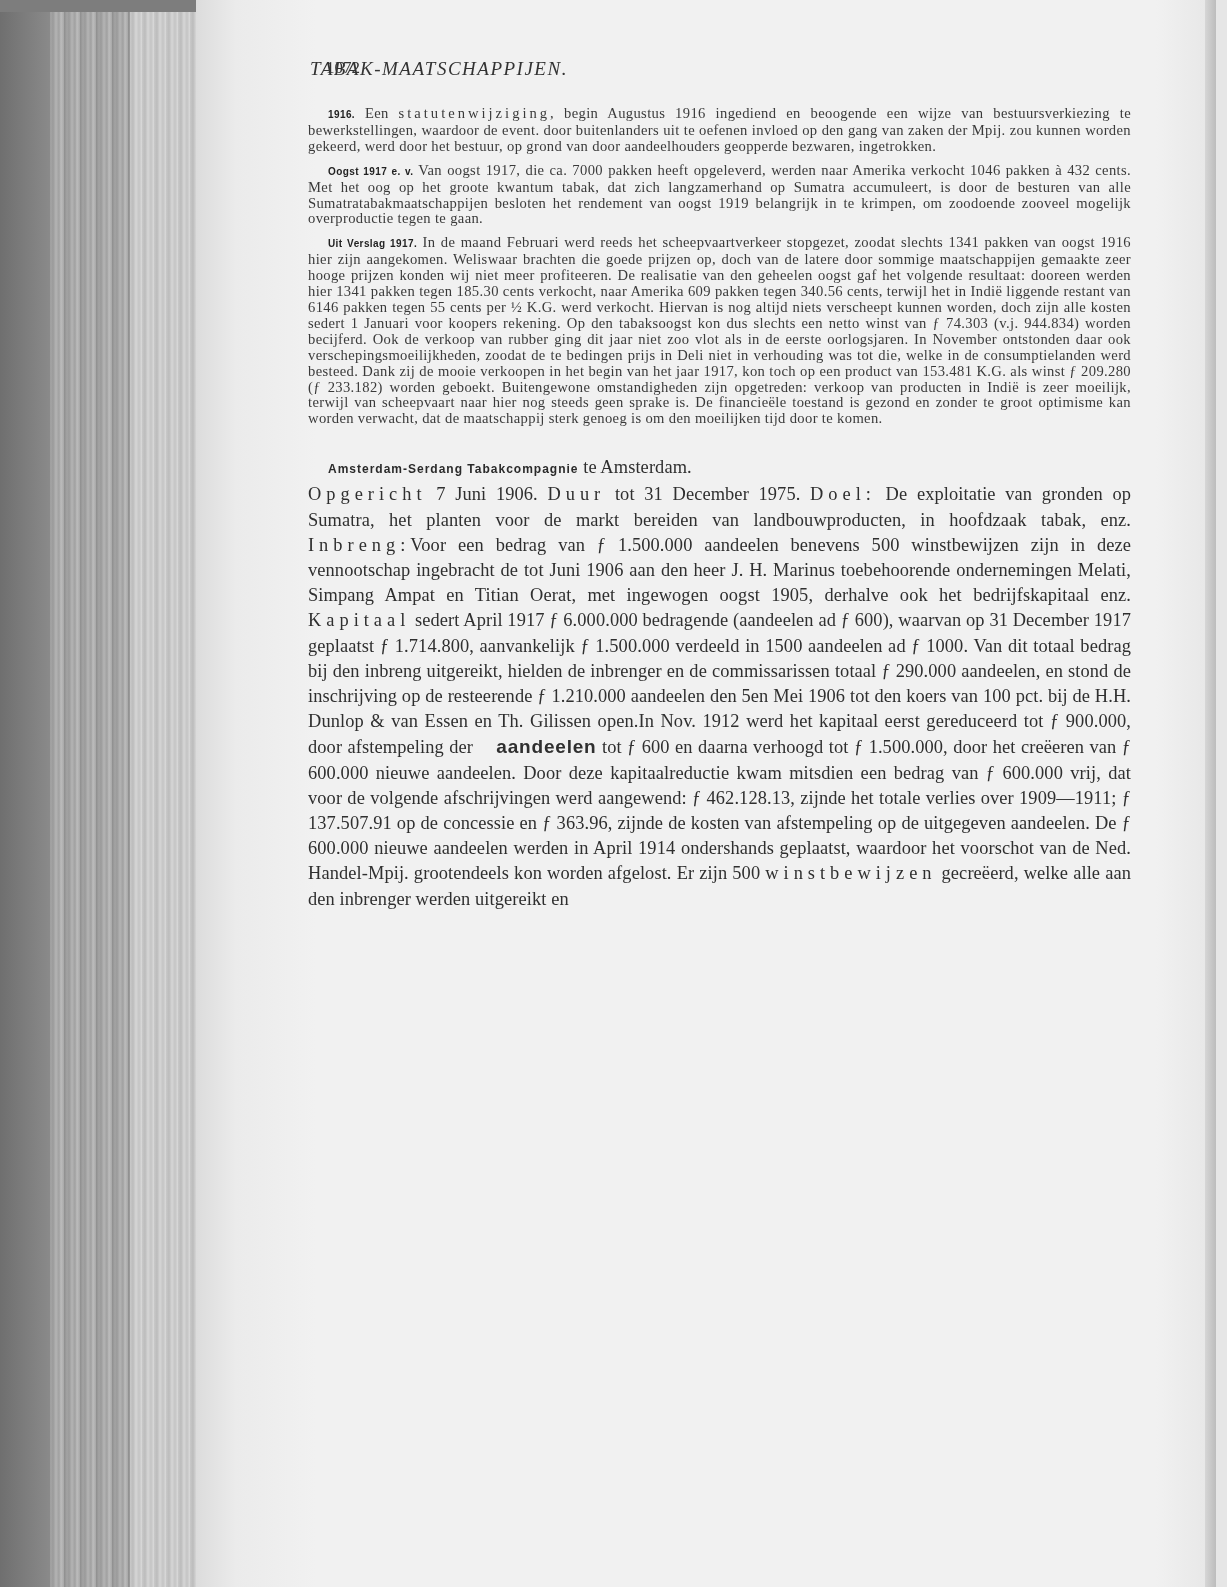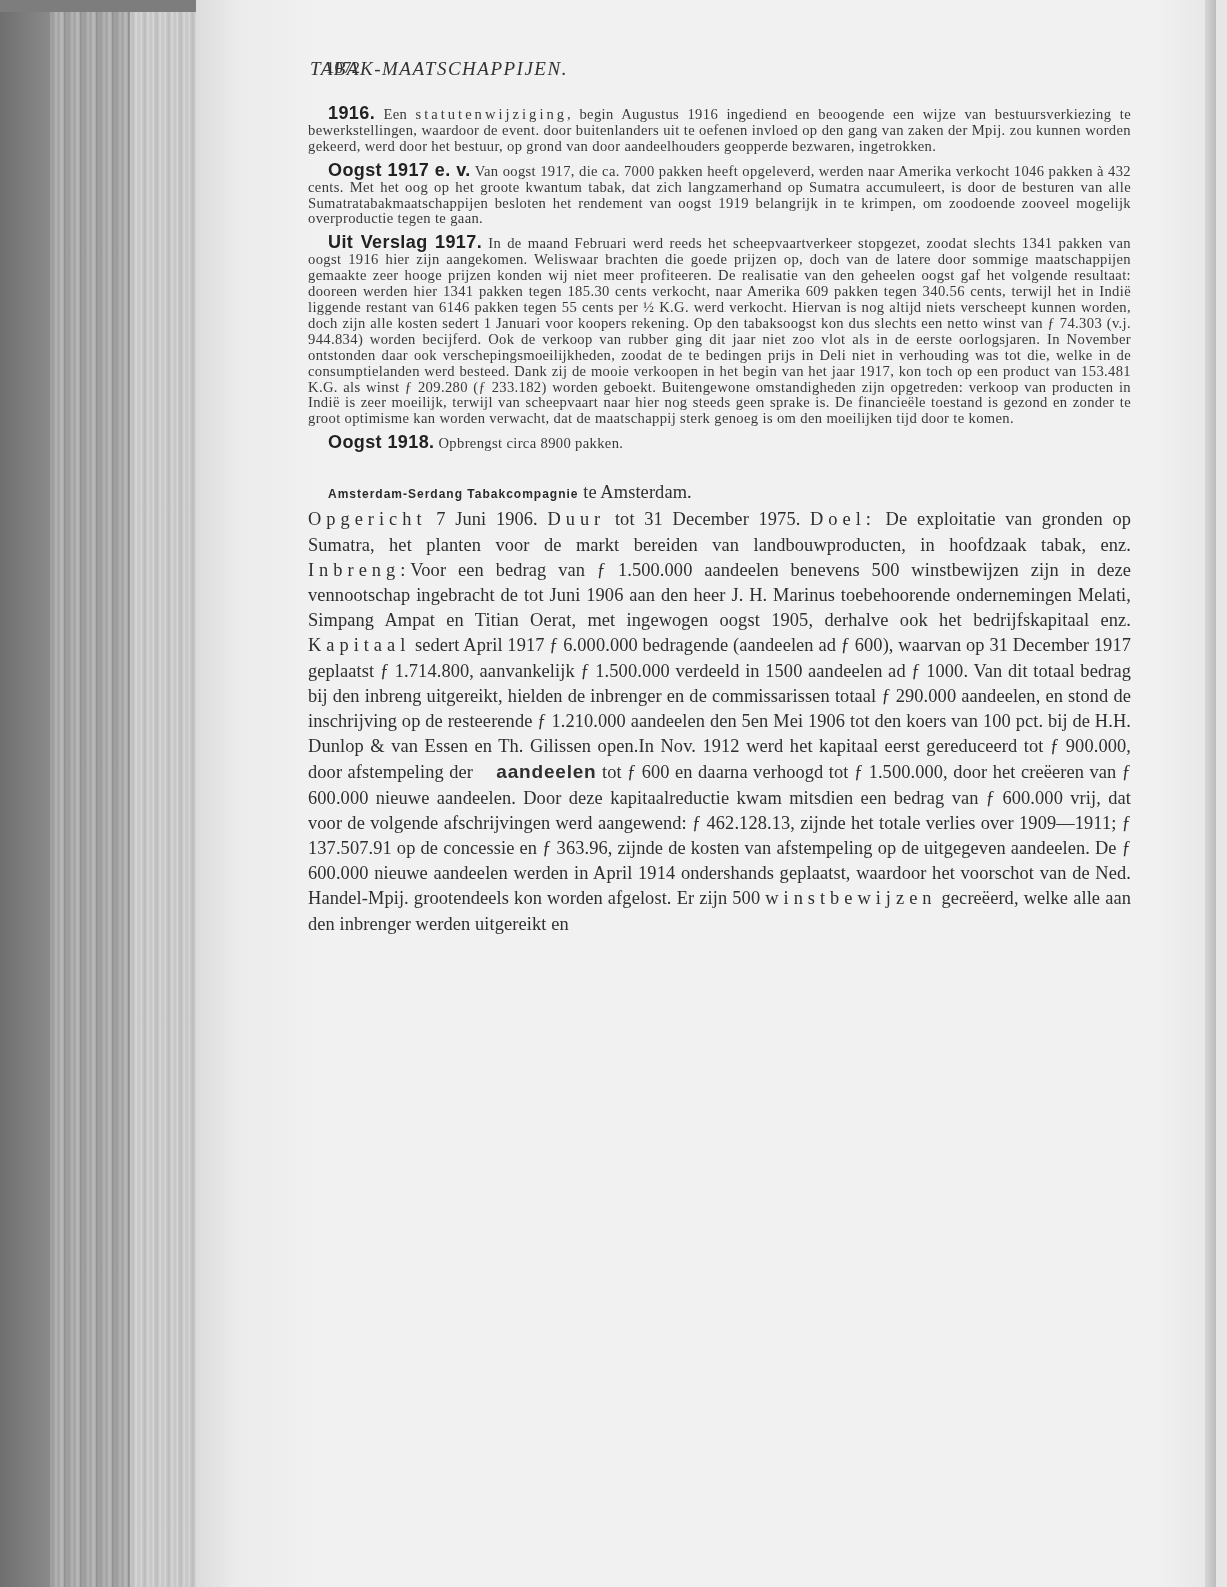--- a/index.html
+++ b/index.html
@@ -50,21 +50,21 @@
   .content {
     position: absolute; left: 308px; top: 106px; width: 823px;
   }
   .small p {
     margin: 0; font-size: 14.6px; line-height: 15.9px; text-align: justify;
     text-indent: 20px; color: #3a3a3a; letter-spacing: 0.35px;
   }
   .small p + p { margin-top: 8px; }
   .lead {
     font-family: "Liberation Sans", "DejaVu Sans", sans-serif; font-weight: bold;
-    font-size: 18px; color: #222; letter-spacing: 0.4px;
+    font-size: 10px; color: #222; letter-spacing: 0.4px;
   }
   .spaced { letter-spacing: 3px; }
   .large {
     margin-top: 28px;
   }
   .large p {
     margin: 0; font-size: 18.4px; line-height: 25.2px; text-align: justify;
     text-indent: 20px; color: #2f2f2f; letter-spacing: 0.1px;
   }
   .company-name {
@@ -95,19 +95,18 @@
 </div>
 
 <div class="content">
   <div class="small">
     <p><span class="lead">1916.</span><span> Een </span><span class="spaced">statutenwijziging</span><span>, begin Augustus 1916 ingediend en beoogende een wijze van bestuursverkiezing te bewerkstellingen, waardoor de event. door buitenlanders uit te oefenen invloed op den gang van zaken der Mpij. zou kunnen worden gekeerd, werd door het bestuur, op grond van door aandeelhouders geopperde bezwaren, ingetrokken.</span></p>
 
     <p><span class="lead">Oogst 1917 e. v.</span><span> Van oogst 1917, die ca. 7000 pakken heeft opgeleverd, werden naar Amerika verkocht 1046 pakken à 432 cents. Met het oog op het groote kwantum tabak, dat zich langzamerhand op Sumatra accumuleert, is door de besturen van alle Sumatratabakmaatschappijen besloten het rendement van oogst 1919 belangrijk in te krimpen, om zoodoende zooveel mogelijk overproductie tegen te gaan.</span></p>
 
     <p><span class="lead">Uit Verslag 1917.</span><span> In de maand Februari werd reeds het scheepvaartverkeer stopgezet, zoodat slechts 1341 pakken van oogst 1916 hier zijn aangekomen. Weliswaar brachten die goede prijzen op, doch van de latere door sommige maatschappijen gemaakte zeer hooge prijzen konden wij niet meer profiteeren. De realisatie van den geheelen oogst gaf het volgende resultaat: dooreen werden hier 1341 pakken tegen 185.30 cents verkocht, naar Amerika 609 pakken tegen 340.56 cents, terwijl het in Indië liggende restant van 6146 pakken tegen 55 cents per ½ K.G. werd verkocht. Hiervan is nog altijd niets verscheept kunnen worden, doch zijn alle kosten sedert 1 Januari voor koopers rekening. Op den tabaksoogst kon dus slechts een netto winst van ƒ 74.303 (v.j. 944.834) worden becijferd. Ook de verkoop van rubber ging dit jaar niet zoo vlot als in de eerste oorlogsjaren. In November ontstonden daar ook verschepingsmoeilijkheden, zoodat de te bedingen prijs in Deli niet in verhouding was tot die, welke in de consumptielanden werd besteed. Dank zij de mooie verkoopen in het begin van het jaar 1917, kon toch op een product van 153.481 K.G. als winst ƒ 209.280 (ƒ 233.182) worden geboekt. Buitengewone omstandigheden zijn opgetreden: verkoop van producten in Indië is zeer moeilijk, terwijl van scheepvaart naar hier nog steeds geen sprake is. De financieële toestand is gezond en zonder te groot optimisme kan worden verwacht, dat de maatschappij sterk genoeg is om den moeilijken tijd door te komen.</span></p>
 
-    <p><span class="lead">Oogst 1918.</span><span> Opbrengst circa 8900 pakken.</span></p>
   </div>
 
   <div class="large">
     <p><span class="company-name">Amsterdam-Serdang Tabakcompagnie</span><span> te Amsterdam.</span><br><span class="spaced-lg">Opgericht</span><span> 7 Juni 1906. </span><span class="spaced-lg">Duur</span><span> tot 31 December 1975. </span><span class="spaced-lg">Doel:</span><span> De exploitatie van gronden op Sumatra, het planten voor de markt bereiden van landbouwproducten, in hoofdzaak tabak, enz. </span><span class="spaced-lg">Inbreng:</span><span>Voor een bedrag van ƒ 1.500.000 aandeelen benevens 500 winstbewijzen zijn in deze vennootschap ingebracht de tot Juni 1906 aan den heer J. H. Marinus toebehoorende ondernemingen Melati, Simpang Ampat en Titian Oerat, met ingewogen oogst 1905, derhalve ook het bedrijfskapitaal enz. </span><span class="spaced-lg">Kapitaal</span><span> sedert April 1917 ƒ 6.000.000 bedragende (aandeelen ad ƒ 600), waarvan op 31 December 1917 geplaatst ƒ 1.714.800, aanvankelijk ƒ 1.500.000 verdeeld in 1500 aandeelen ad ƒ 1000. Van dit totaal bedrag bij den inbreng uitgereikt, hielden de inbrenger en de commissarissen totaal ƒ 290.000 aandeelen, en stond de inschrijving op de resteerende ƒ 1.210.000 aandeelen den 5en Mei 1906 tot den koers van 100 pct. bij de H.H. Dunlop &amp; van Essen en Th. Gilissen open.In Nov. 1912 werd het kapitaal eerst gereduceerd tot ƒ 900.000, door afstempeling der </span><span class="bold-word">aandeelen</span><span> tot ƒ 600 en daarna verhoogd tot ƒ 1.500.000, door het creëeren van ƒ 600.000 nieuwe aandeelen. Door deze kapitaalreductie kwam mitsdien een bedrag van ƒ 600.000 vrij, dat voor de volgende afschrijvingen werd aangewend: ƒ 462.128.13, zijnde het totale verlies over 1909—1911; ƒ 137.507.91 op de concessie en ƒ 363.96, zijnde de kosten van afstempeling op de uitgegeven aandeelen. De ƒ 600.000 nieuwe aandeelen werden in April 1914 ondershands geplaatst, waardoor het voorschot van de Ned. Handel-Mpij. grootendeels kon worden afgelost. Er zijn 500 </span><span class="spaced-lg">winstbewijzen</span><span> gecreëerd, welke alle aan den inbrenger werden uitgereikt en</span></p>
   </div>
 </div>
 
 </body></html>

